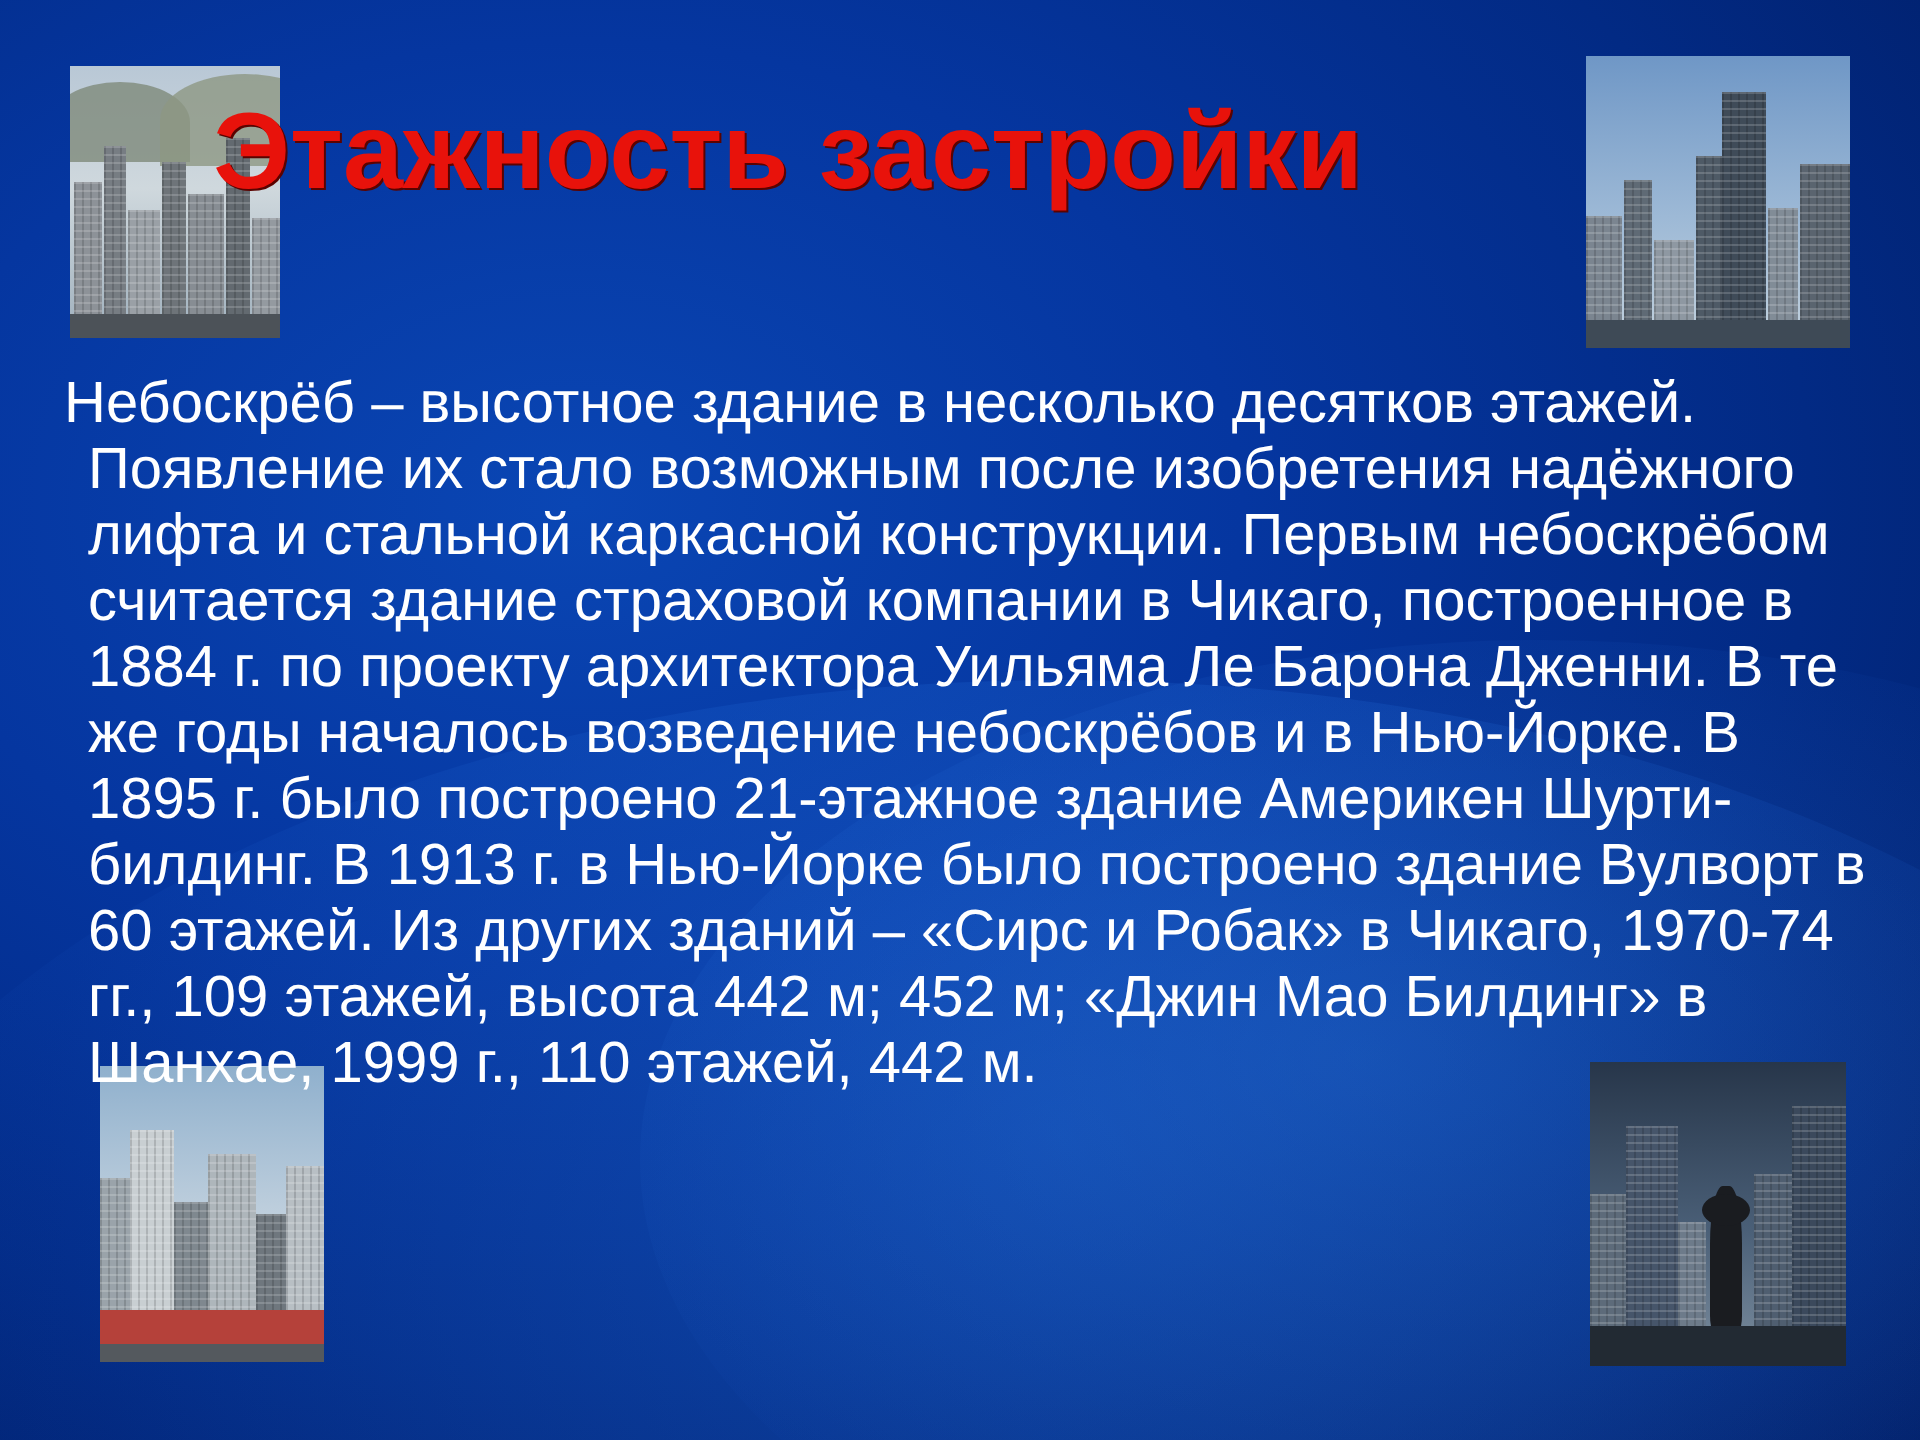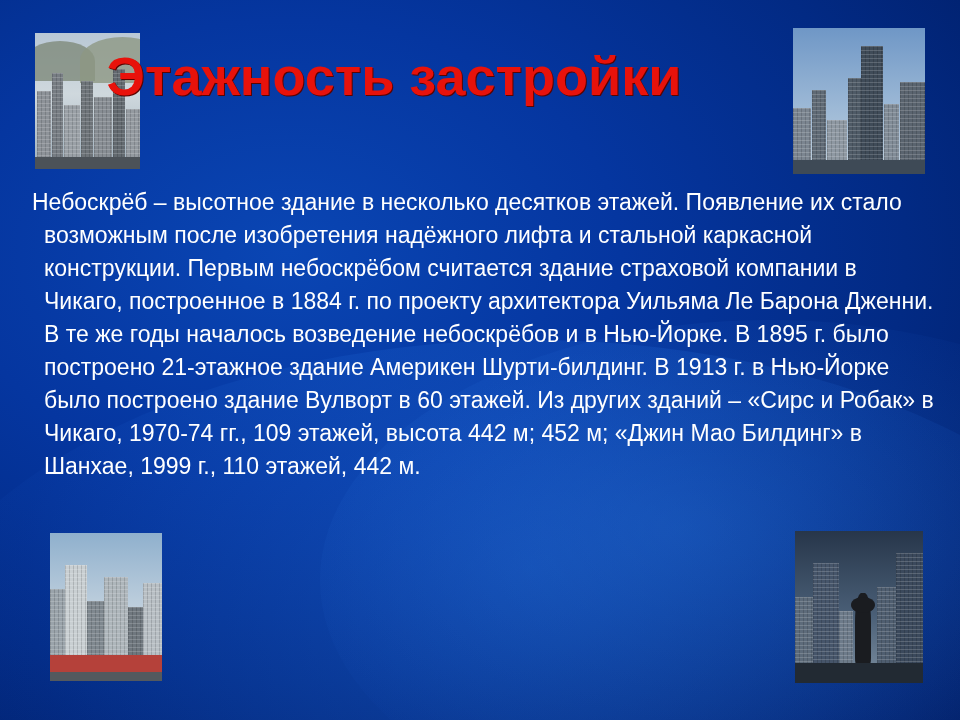--- a/index.html
+++ b/index.html
@@ -53,21 +53,21 @@
     text-shadow: 1px 1px 0 #5a0300;
     white-space: nowrap;
     z-index: 5;
   }
   .body-text {
     position: absolute;
     left: 22px;
     top: 186px;
     width: 916px;
     color: #ffffff;
-    font-size: 23px;
+    font-size: 29px;
     line-height: 33px;
     text-indent: 0;
     text-align: left;
     z-index: 4;
   }
   .body-text p {
     margin: 0;
     text-indent: -12px;
     padding-left: 22px;
   }

